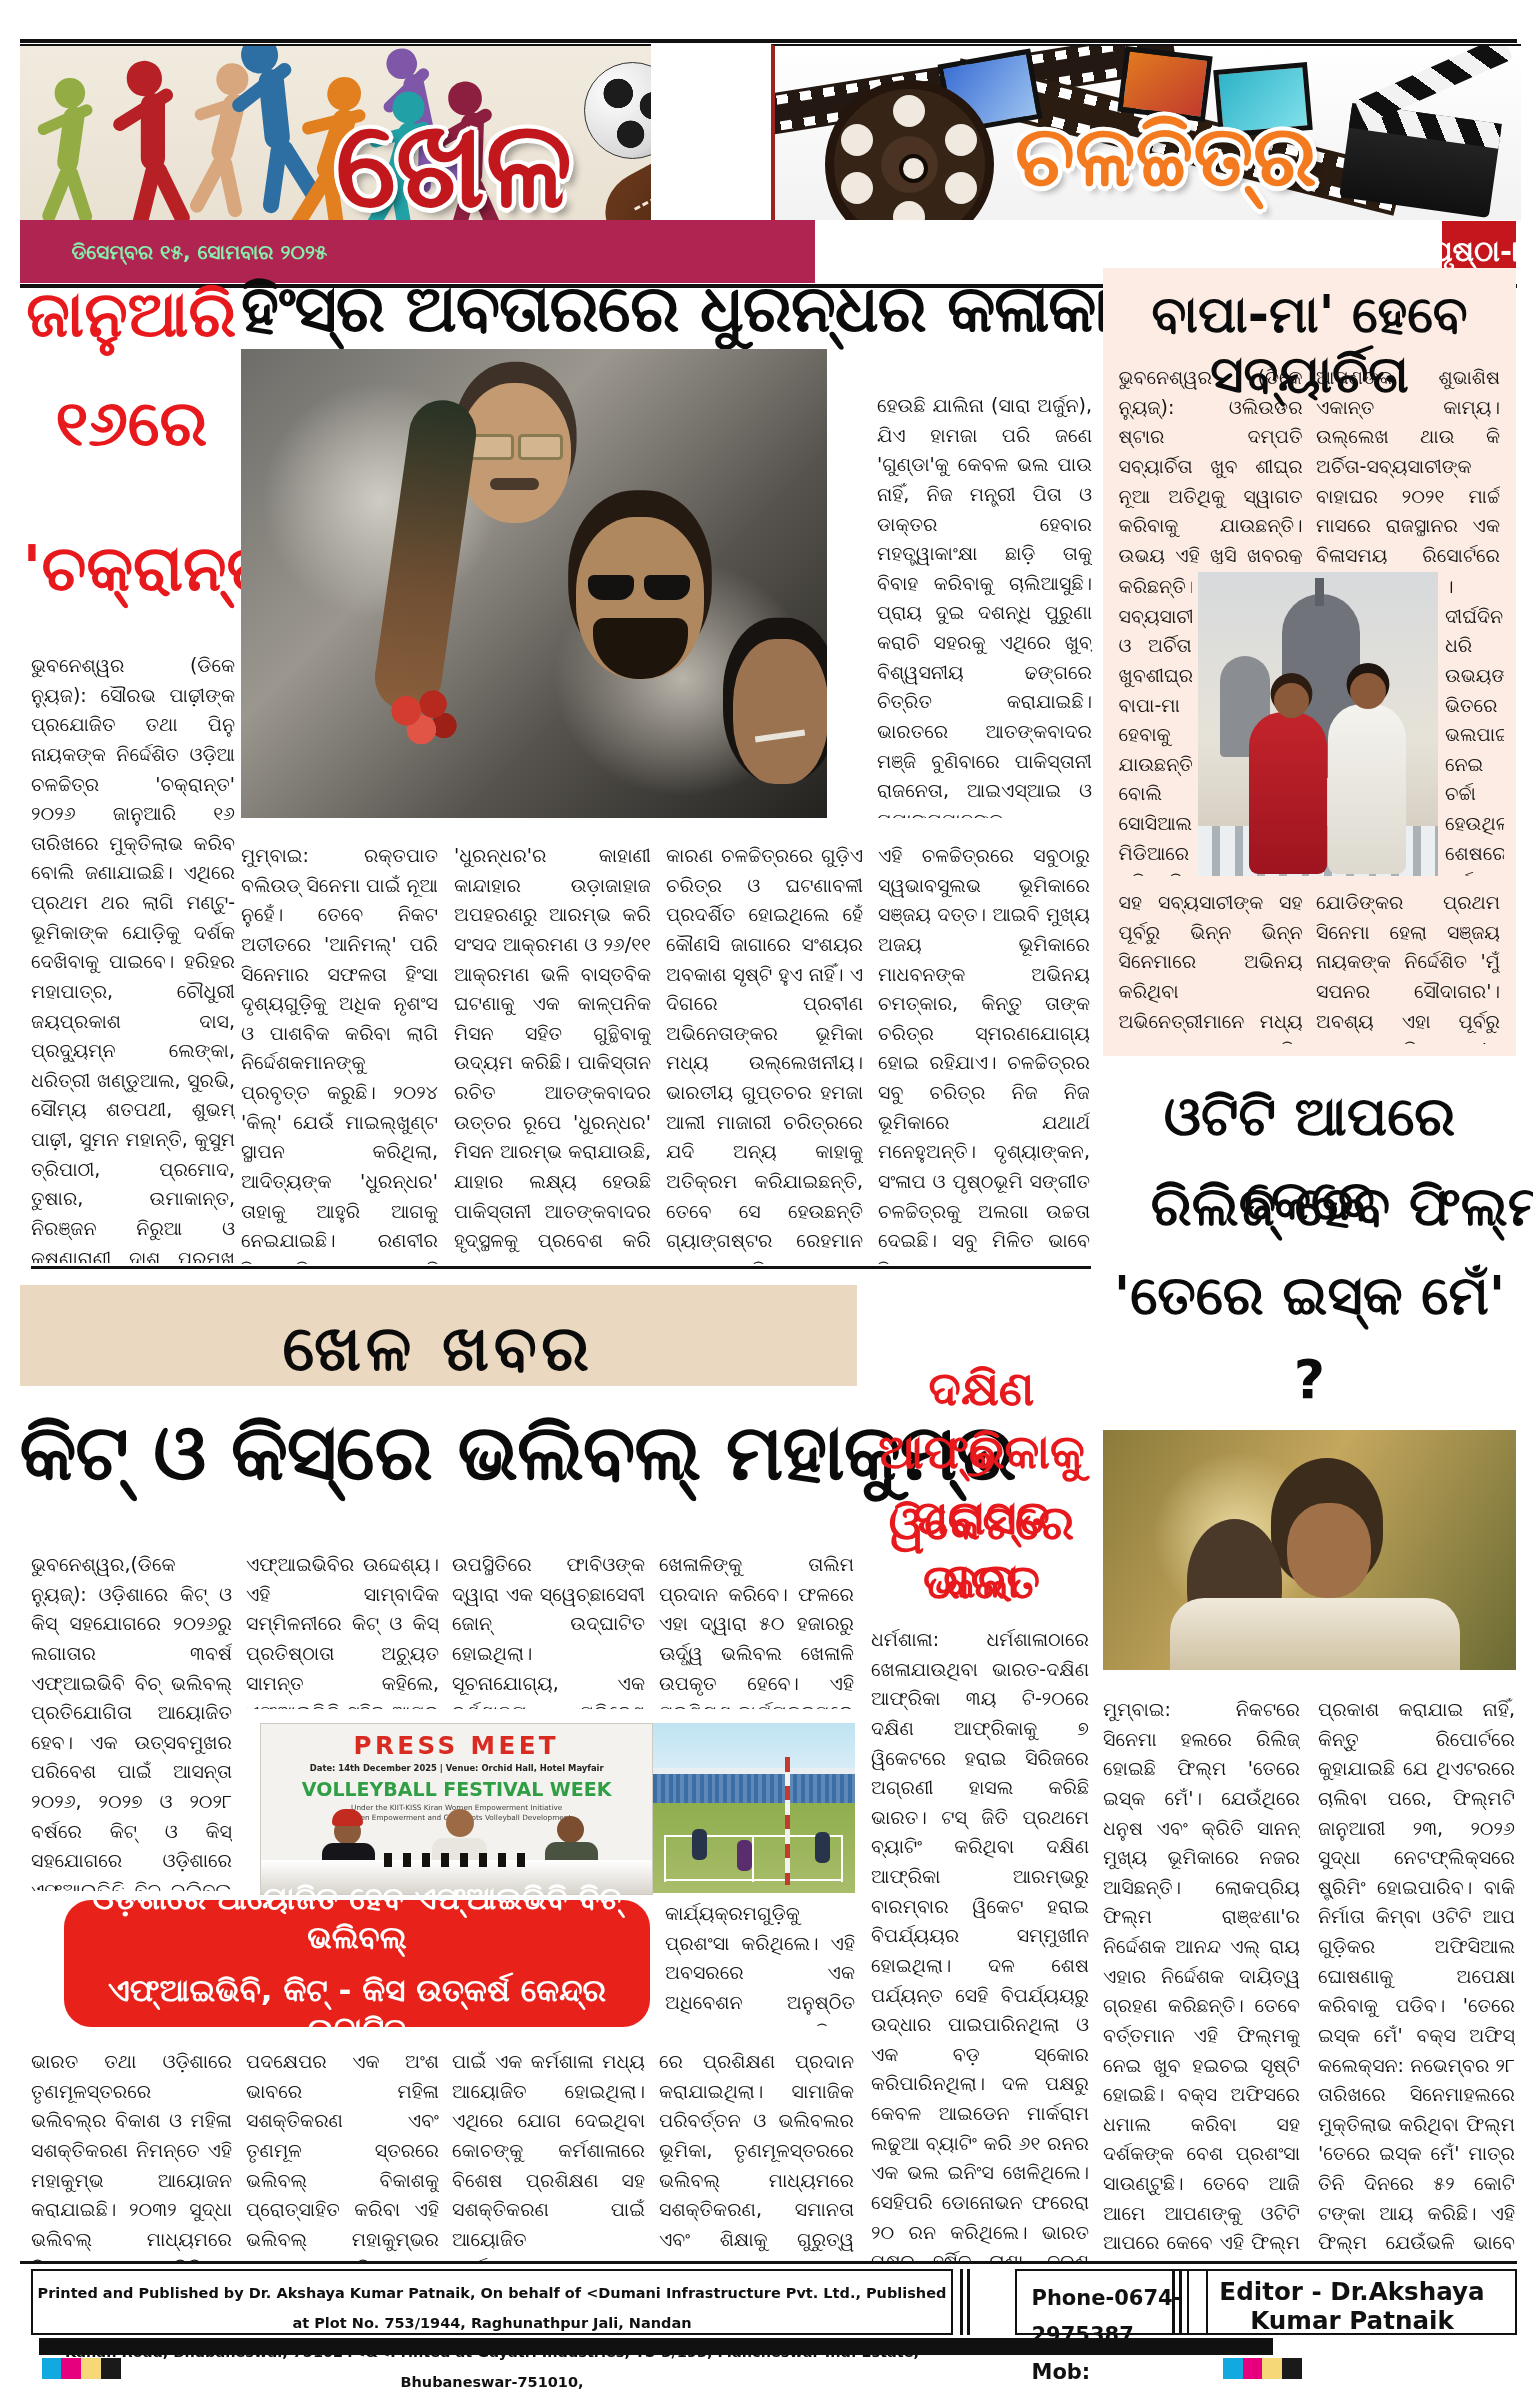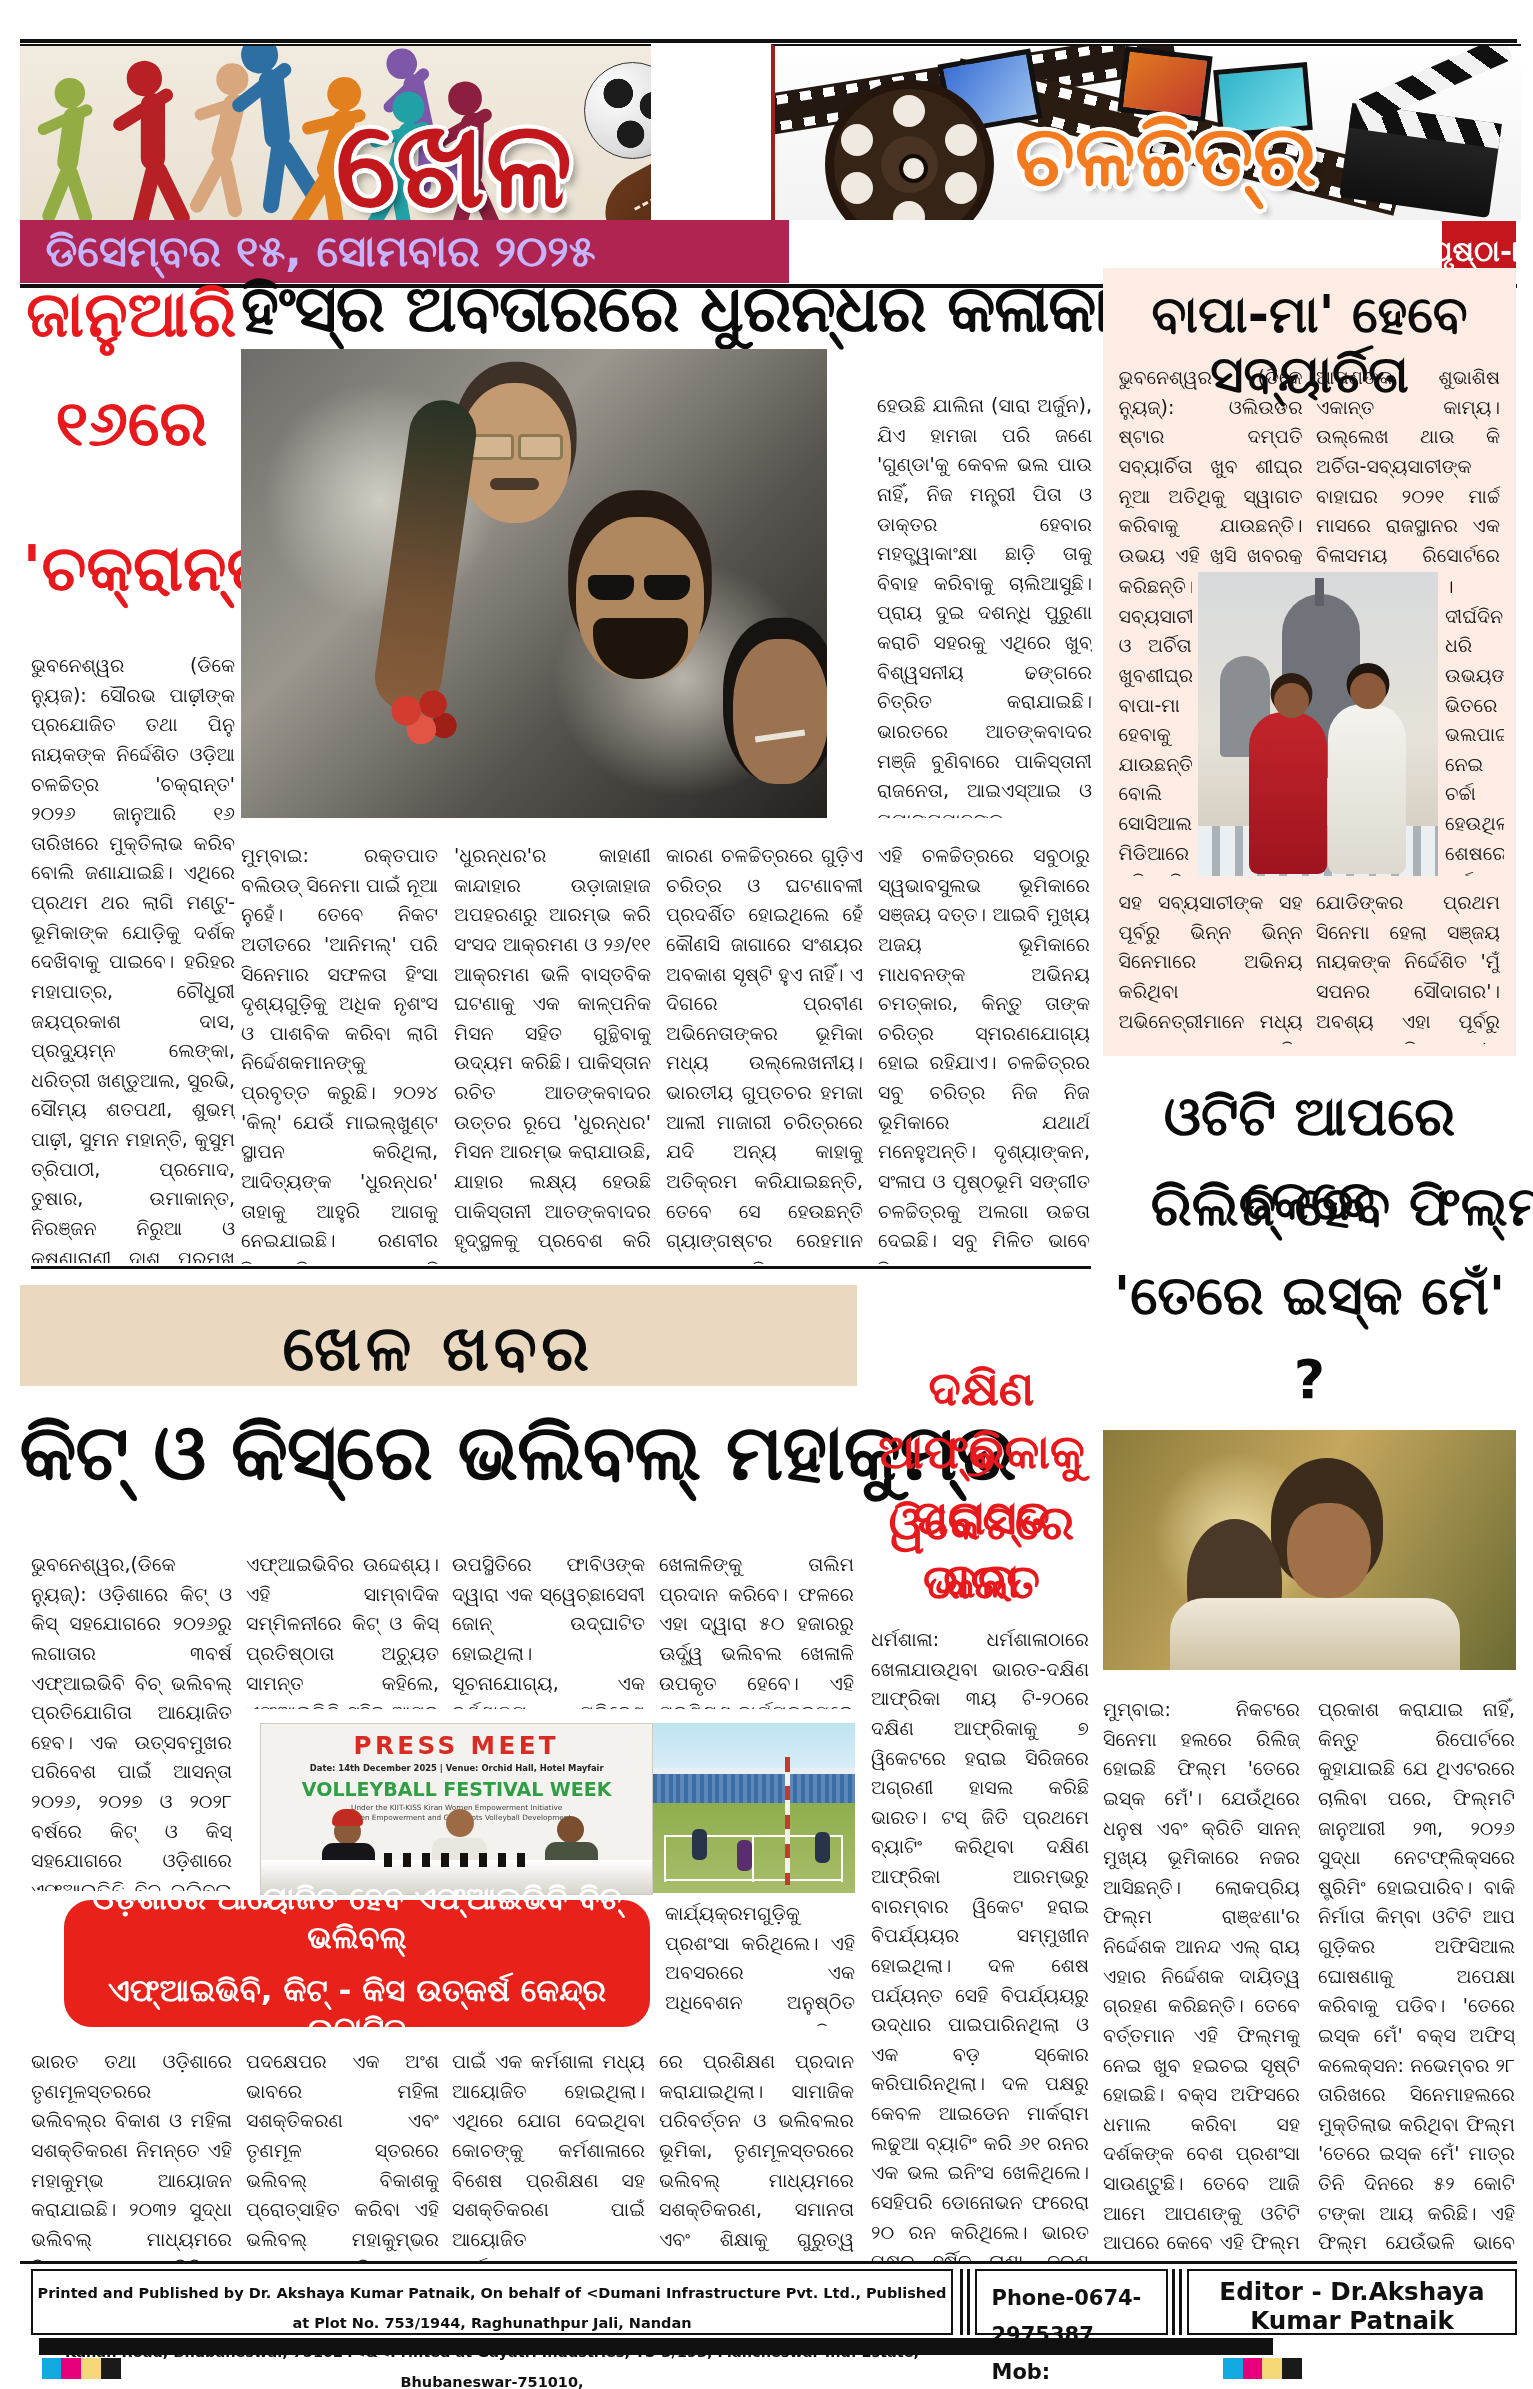--- a/index.html
+++ b/index.html
@@ -13,28 +13,28 @@
   .headline-red-big{font-size:63px;font-weight:bold;color:#e8191d;text-align:center;line-height:1.05;}
   .headline-pink{font-size:51px;font-weight:bold;color:#0b0b0b;text-align:center;}
   .headline-ott{font-size:54px;font-weight:bold;color:#0b0b0b;text-align:center;line-height:1.55;}
   .band-label{font-size:63px;font-weight:bold;color:#0b0b0b;text-align:center;letter-spacing:4.5px;}
   .headline-volley{font-size:77px;font-weight:bold;color:#0b0b0b;text-align:center;letter-spacing:-1.1px;white-space:nowrap;}
   .headline-cricket{font-size:47px;font-weight:bold;color:#e8191d;text-align:center;line-height:1.35;}
   .masthead-title-sports{font-size:120px;font-weight:bold;color:#c2171c;
      text-shadow:-4.5px 0 #fff,4.5px 0 #fff,0 -4.5px #fff,0 4.5px #fff,-3.4px -3.4px #fff,3.4px 3.4px #fff,-3.4px 3.4px #fff,3.4px -3.4px #fff, 6.7px 6.7px 7.8px rgba(0,0,0,.35);}
   .masthead-title-cine{font-size:84px;font-weight:bold;color:#f47a20;
      text-shadow:-4.5px 0 #fff,4.5px 0 #fff,0 -4.5px #fff,0 4.5px #fff,-3.4px -3.4px #fff,3.4px 3.4px #fff,-3.4px 3.4px #fff,3.4px -3.4px #fff, 5.6px 5.6px 6.7px rgba(0,0,0,.3);}
-  .date-strip{background:#b02452;color:#c4b5fd;font-size:43px;font-weight:bold;display:flex;align-items:center;padding-left:26px;}
+  .date-strip{background:#b02452;color:#86efac;font-size:20px;font-weight:bold;display:flex;align-items:center;padding-left:52px;}
   .page-badge{background:#c4161c;color:#fff;font-size:29px;font-weight:bold;display:flex;align-items:center;justify-content:center;}
   .pink-box{background:#fcece4;}
   .highlight-box{background:#e8211a;border-radius:27px;color:#fff;display:flex;flex-direction:column;
       align-items:center;justify-content:center;gap:14.5px;font-size:31px;font-weight:bold;text-align:center;line-height:1.25;}
   .footer-box{border:2.2px solid #111;box-sizing:border-box;}
   .footer-pub{font-size:14.5px;font-weight:bold;text-align:center;line-height:2.05;padding-top:7.8px;}
-  .footer-phone{font-size:21px;font-weight:bold;line-height:1.75;padding:9px 0 0 14.5px;}
+  .footer-phone{font-size:21px;font-weight:bold;line-height:1.75;padding:9px 0 0 14.5px;margin-left:40px;}
   .footer-ed-od{font-size:23.5px;font-weight:bold;text-align:center;}
   .footer-ed-en{font-size:24.6px;font-weight:bold;text-align:center;}
   
   .sil{position:absolute;width:22.3px;height:78px;}
   .sil .h{position:absolute;top:0;left:3.4px;width:15.6px;height:15.6px;border-radius:50%;background:var(--c);}
   .sil .t{position:absolute;top:14.5px;left:5.6px;width:11.2px;height:35px;border-radius:5.6px;background:var(--c);transform:rotate(8deg);}
   .sil .a{position:absolute;top:19px;left:-6.7px;width:31px;height:6.1px;border-radius:3.4px;background:var(--c);transform:rotate(-24deg);}
   .sil .l{position:absolute;top:46px;left:1.1px;width:7.3px;height:31px;border-radius:3.9px;background:var(--c);transform:rotate(22deg);}
   .sil .l2{position:absolute;top:46px;left:12.3px;width:7.3px;height:31px;border-radius:3.9px;background:var(--c);transform:rotate(-18deg);}
   .ball{position:absolute;border-radius:50%;}

